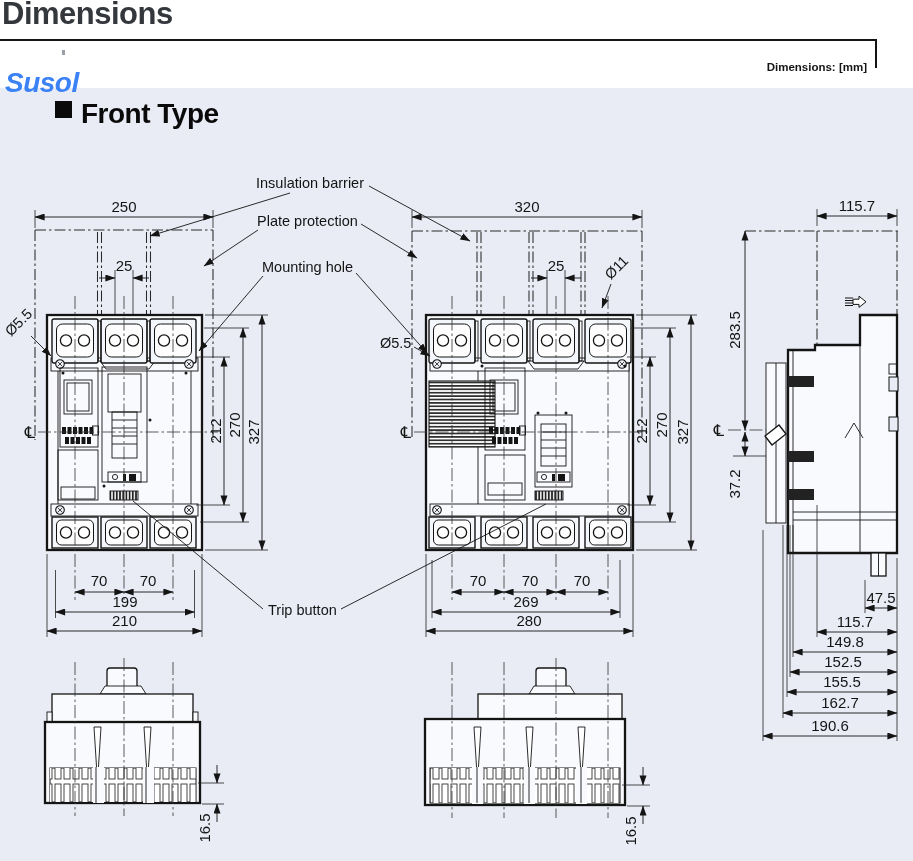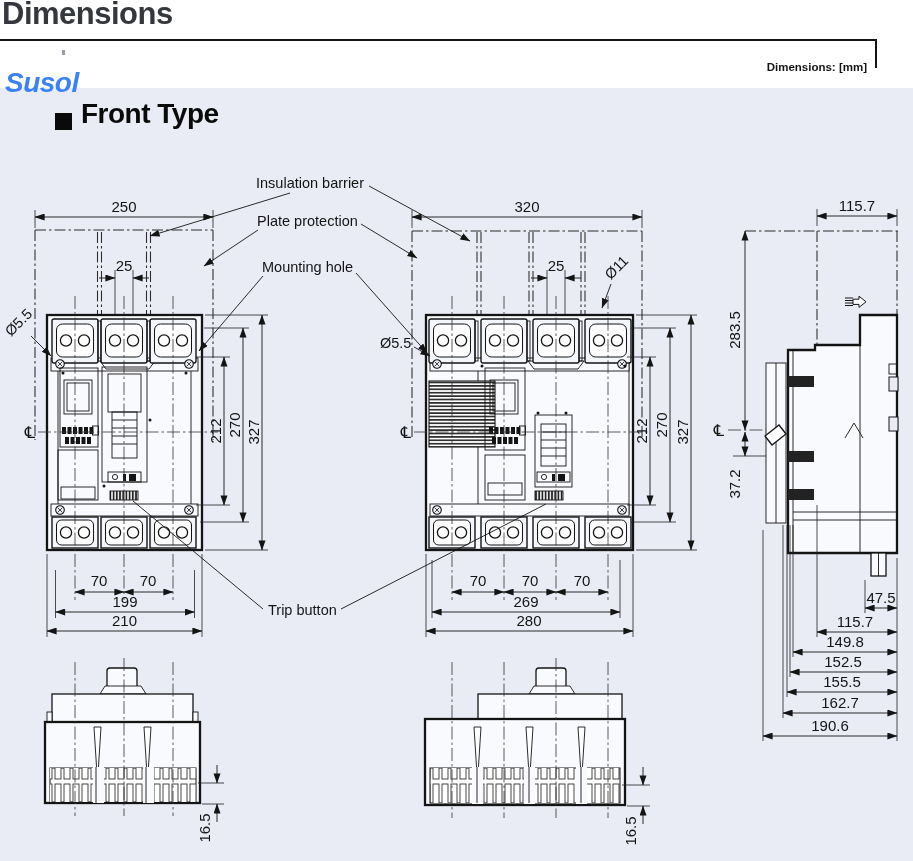--- a/index.html
+++ b/index.html
@@ -7,21 +7,21 @@
        font-family:"Liberation Sans",sans-serif;overflow:hidden;}
   .page-title{position:absolute;left:2px;top:-4px;font-size:31px;font-weight:bold;
               color:#34383d;letter-spacing:-0.5px;}
   .rule-h{position:absolute;left:0;top:39px;width:877px;height:2px;background:#141414;}
   .rule-v{position:absolute;left:875px;top:39px;width:2px;height:29px;background:#141414;}
   .brand{position:absolute;left:5px;top:44px;font-size:28px;font-weight:bold;
          font-style:italic;color:#3b82f6;letter-spacing:-0.5px;margin-top:23px;}
   .brand-tick{position:absolute;left:62px;top:50px;width:3px;height:5px;background:#9aa0a8;}
   .units-note{position:absolute;right:46px;top:61px;font-size:11.5px;font-weight:bold;color:#141414;}
   .canvas{position:absolute;left:0;top:88px;width:913px;height:773px;background:#e9ecf5;}
-  .section-head{position:absolute;left:55px;top:98px;display:flex;align-items:flex-end;}
+  .section-head{position:absolute;left:55px;top:98px;display:flex;align-items:flex-start;}
   .section-bullet{width:17px;height:17px;background:#0a0a0a;margin-right:9px;margin-top:3px;}
   .section-title{font-size:28px;font-weight:bold;color:#0a0a0a;letter-spacing:-0.5px;}
   svg{position:absolute;left:0;top:0;}
   
   .thick{stroke:#141414;stroke-width:2.3;fill:none}
   .med{stroke:#141414;stroke-width:1.3;fill:none}
   .thin{stroke:#141414;stroke-width:0.9;fill:none}
   .fillbody{fill:#f9fafd}
   .fillcell{fill:#f3f6fb}
   .dash{stroke:#2a2a2a;stroke-width:1.05;fill:none;stroke-dasharray:11 3 2.5 3}

